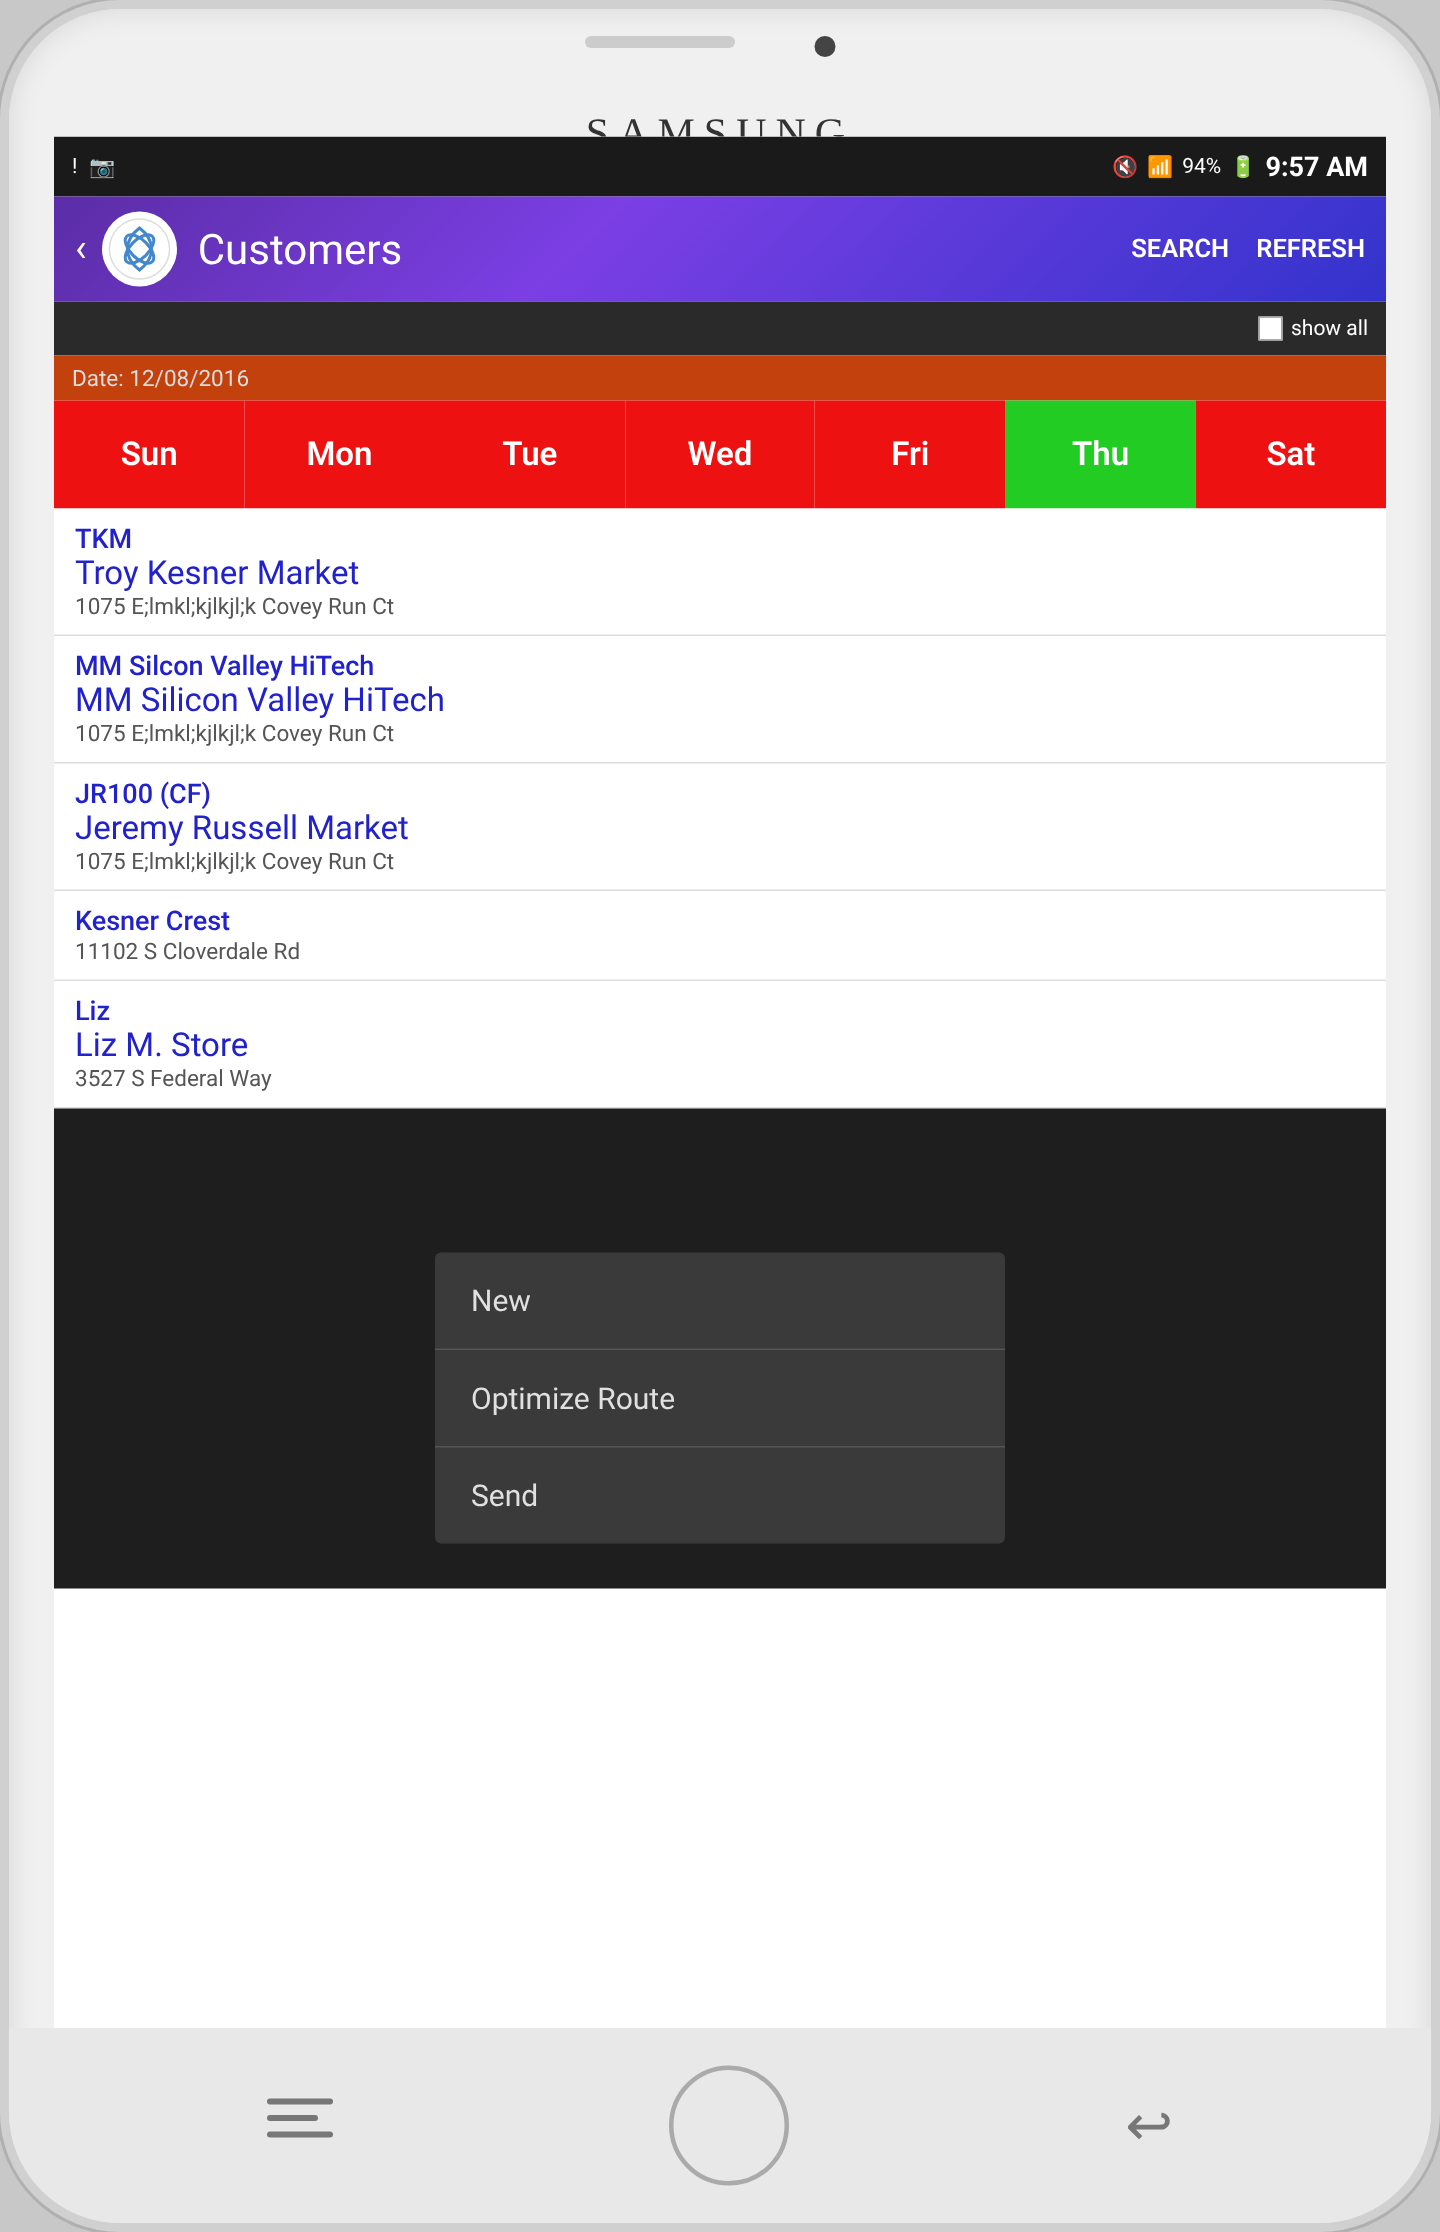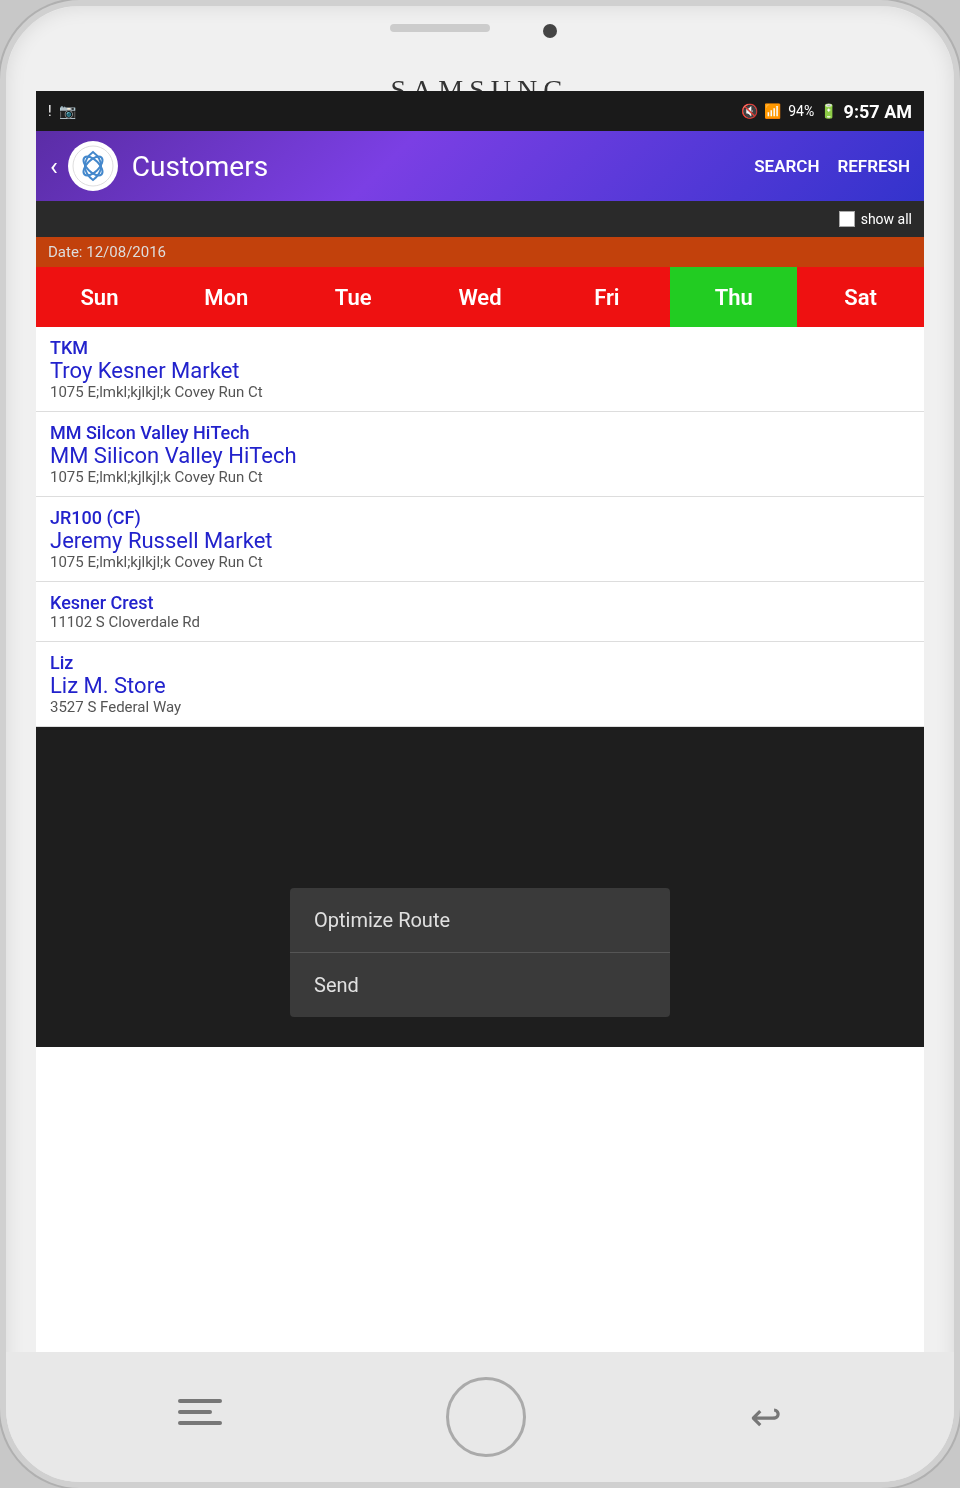--- a/index.html
+++ b/index.html
@@ -201,21 +201,21 @@
     }
 
     .date-text {
       color: #ddd;
       font-size: 15px;
     }
 
     
     .days-row {
       display: flex;
-      height: 60px;
+      height: 72px;
       flex-shrink: 0;
     }
 
     .day-cell {
       flex: 1;
       display: flex;
       align-items: center;
       justify-content: center;
       font-size: 22px;
       font-weight: 600;
@@ -436,20 +436,21 @@
       </div>
 
       <div class="customer-item">
         <div class="customer-code">Liz</div>
         <div class="customer-name">Liz M. Store</div>
         <div class="customer-address">3527 S Federal Way</div>
       </div>
 
       <div class="bottom-dark">
         <div class="context-menu">
+          <div class="context-menu-item">New</div>
           <div class="context-menu-item">Optimize Route</div>
           <div class="context-menu-item">Send</div>
         </div>
       </div>
 
     </div>
 
   </div>
 
   <div class="bottom-nav">

